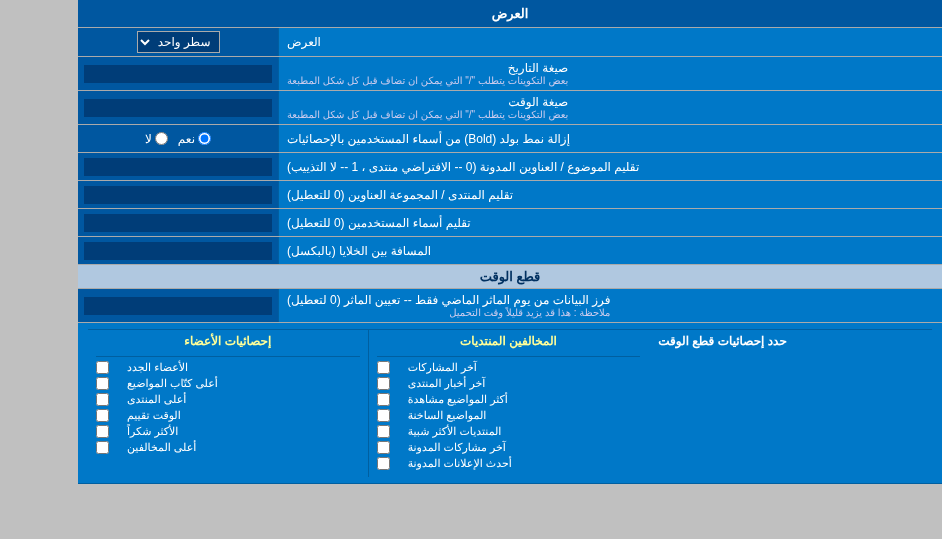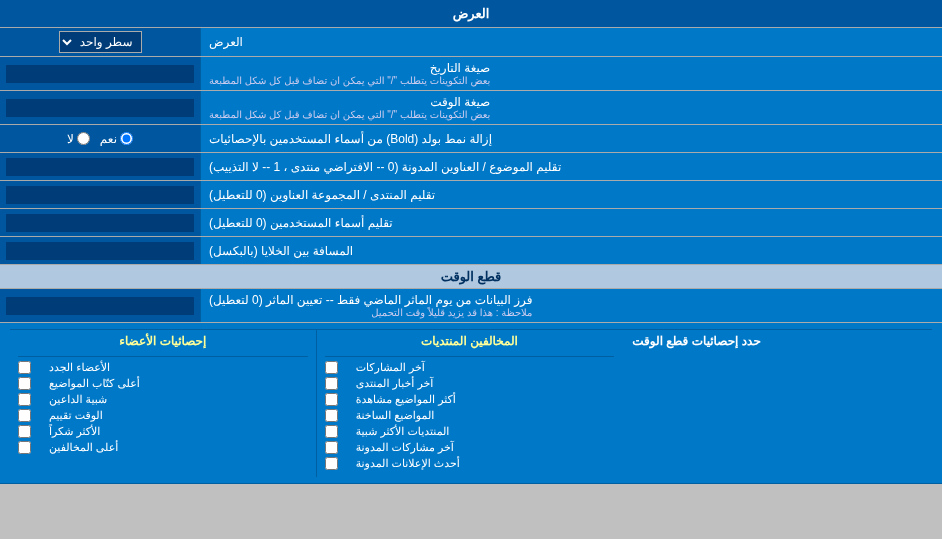--- a/index.html
+++ b/index.html
@@ -3,21 +3,21 @@
   <meta charset="utf-8">
   <style>
     * { box-sizing: border-box; margin: 0; padding: 0; }
     body {
       font-family: Arial, Tahoma, sans-serif;
       background: #c0c0c0;
       direction: rtl;
       font-size: 12px;
     }
     .container {
-      width: 942px;
+      width: 864px;
       background: #a3a3a3;
     }
     .row {
       display: flex;
       flex-direction: row;
       border-bottom: 1px solid #aaa;
       min-height: 28px;
       align-items: stretch;
     }
     .row-label {
@@ -300,21 +300,21 @@
         </div>
         <div class="checkbox-item">
           <span>الأعضاء الجدد</span>
           <input type="checkbox" style="">
         </div>
         <div class="checkbox-item">
           <span>أعلى كتّاب المواضيع</span>
           <input type="checkbox" style="">
         </div>
         <div class="checkbox-item">
-          <span>شبية الداعين</span>
+          <span>أعلى المنتدى</span>
           <input type="checkbox" style="">
         </div>
         <div class="checkbox-item">
           <span>الوقت تقييم</span>
           <input type="checkbox" style="">
         </div>
         <div class="checkbox-item">
           <span>الأكثر شكراً</span>
           <input type="checkbox" style="">
         </div>

